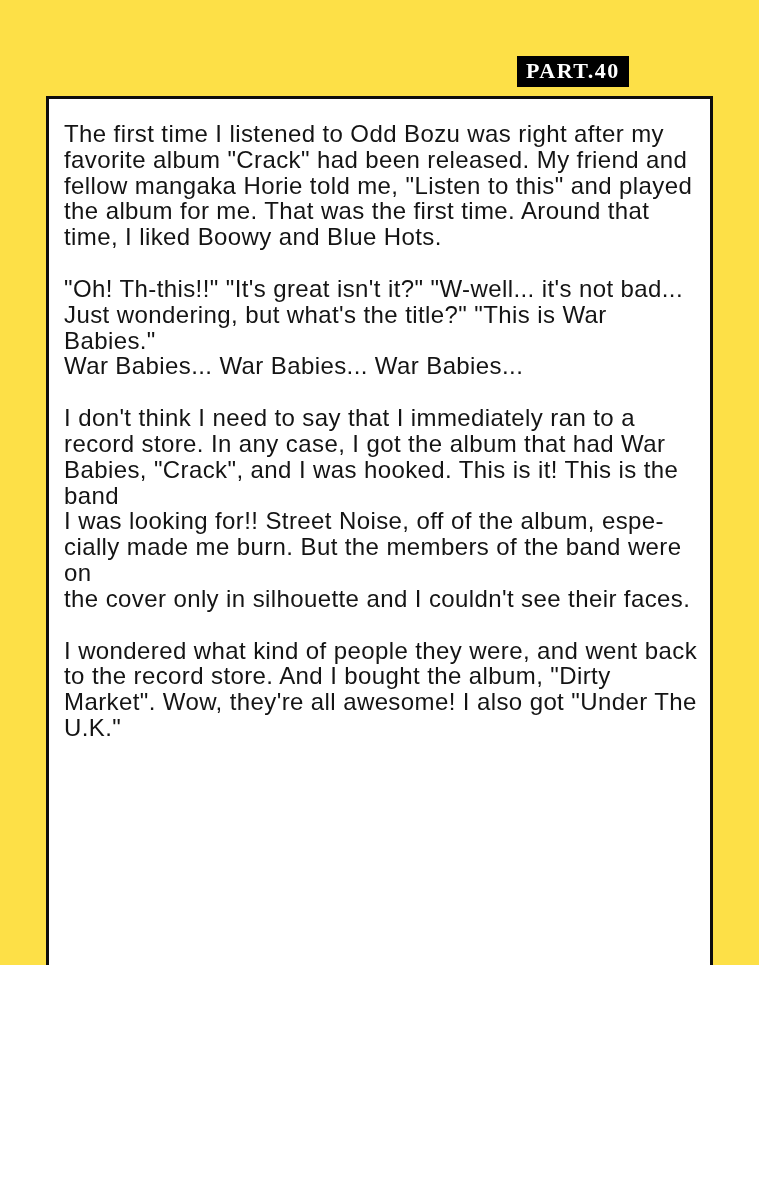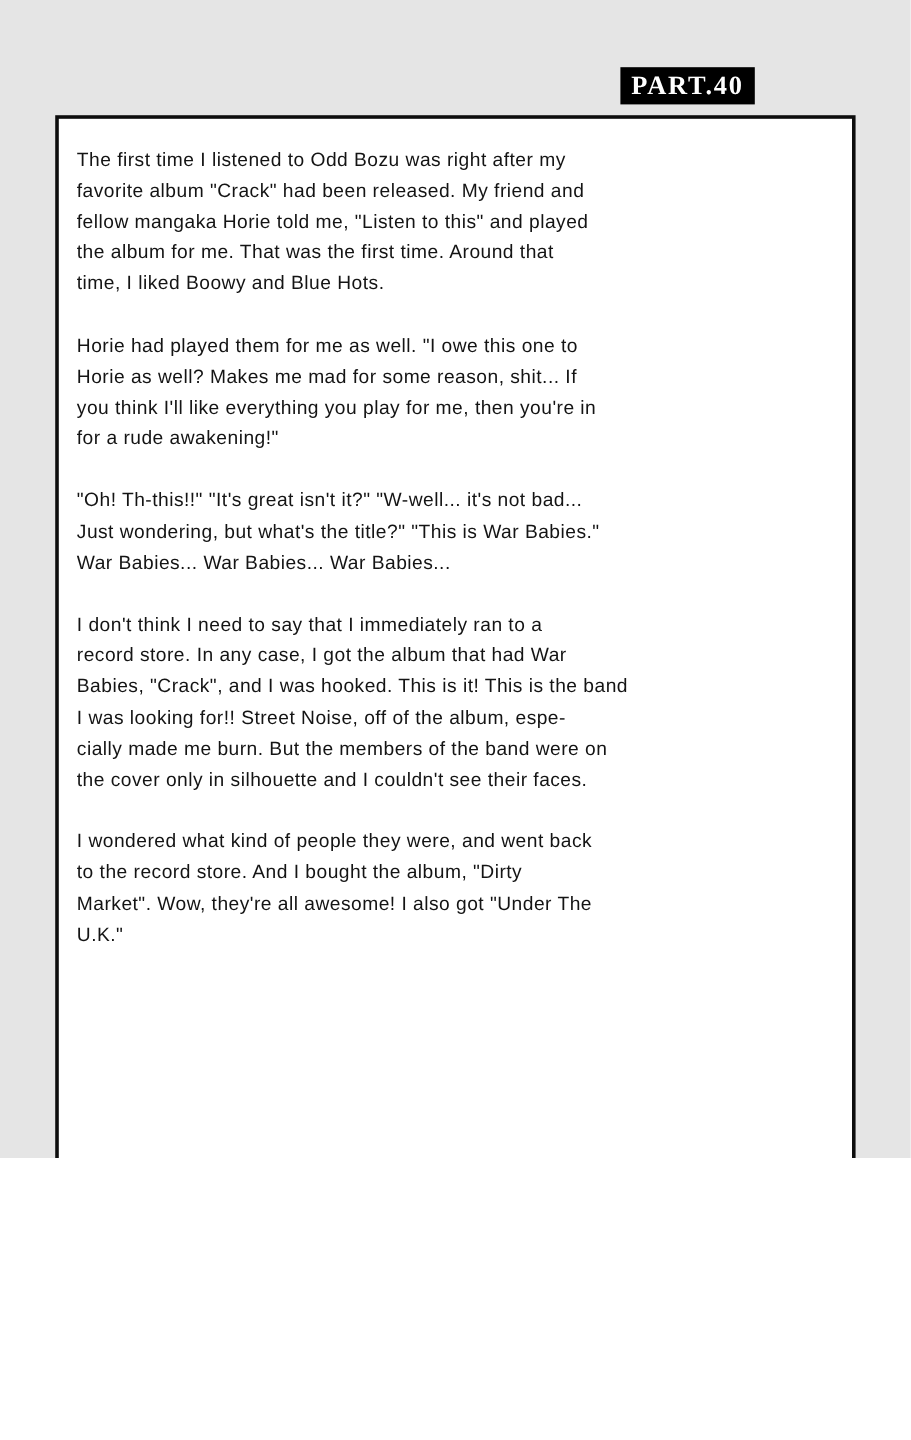--- a/index.html
+++ b/index.html
@@ -4,21 +4,21 @@
 <style>
   html, body {
     margin: 0;
     padding: 0;
     background: #ffffff;
   }
   .page {
     position: relative;
     width: 759px;
     height: 965px;
-    background: #e5e5e5;
+    background: #fde047;
     overflow: hidden;
     font-family: "Liberation Sans", sans-serif;
   }
   .part-badge {
     position: absolute;
     left: 517px;
     top: 56px;
     background: #000000;
     color: #ffffff;
     font-family: "Liberation Serif", serif;
@@ -35,21 +35,21 @@
     width: 667px;
     height: 998px;
     box-sizing: border-box;
     border: 3px solid #0d0d0d;
     background: #ffffff;
     padding: 22px 12px 0 15px;
   }
   .para {
     margin: 0 0 26px 0;
     white-space: pre-line;
-    font-size: 16px;
+    font-size: 24px;
     line-height: 25.8px;
     letter-spacing: 0.4px;
     color: #141414;
   }
   .page-number {
     position: absolute;
     left: 658px;
     top: 1161px;
     font-family: "DejaVu Serif", serif;
     font-size: 27px;
@@ -63,24 +63,20 @@
 <div class="page">
 
   <div class="part-badge">PART.40</div>
 
   <div class="text-panel">
     <p class="para">The first time I listened to Odd Bozu was right after my
 favorite album "Crack" had been released. My friend and
 fellow mangaka Horie told me, "Listen to this" and played
 the album for me. That was the first time. Around that
 time, I liked Boowy and Blue Hots.</p>
-    <p class="para">Horie had played them for me as well. "I owe this one to
-Horie as well? Makes me mad for some reason, shit... If
-you think I'll like everything you play for me, then you're in
-for a rude awakening!"</p>
     <p class="para">"Oh! Th-this!!" "It's great isn't it?" "W-well... it's not bad...
 Just wondering, but what's the title?" "This is War Babies."
 War Babies... War Babies... War Babies...</p>
     <p class="para">I don't think I need to say that I immediately ran to a
 record store. In any case, I got the album that had War
 Babies, "Crack", and I was hooked. This is it! This is the band
 I was looking for!! Street Noise, off of the album, espe-
 cially made me burn. But the members of the band were on
 the cover only in silhouette and I couldn't see their faces.</p>
     <p class="para">I wondered what kind of people they were, and went back

